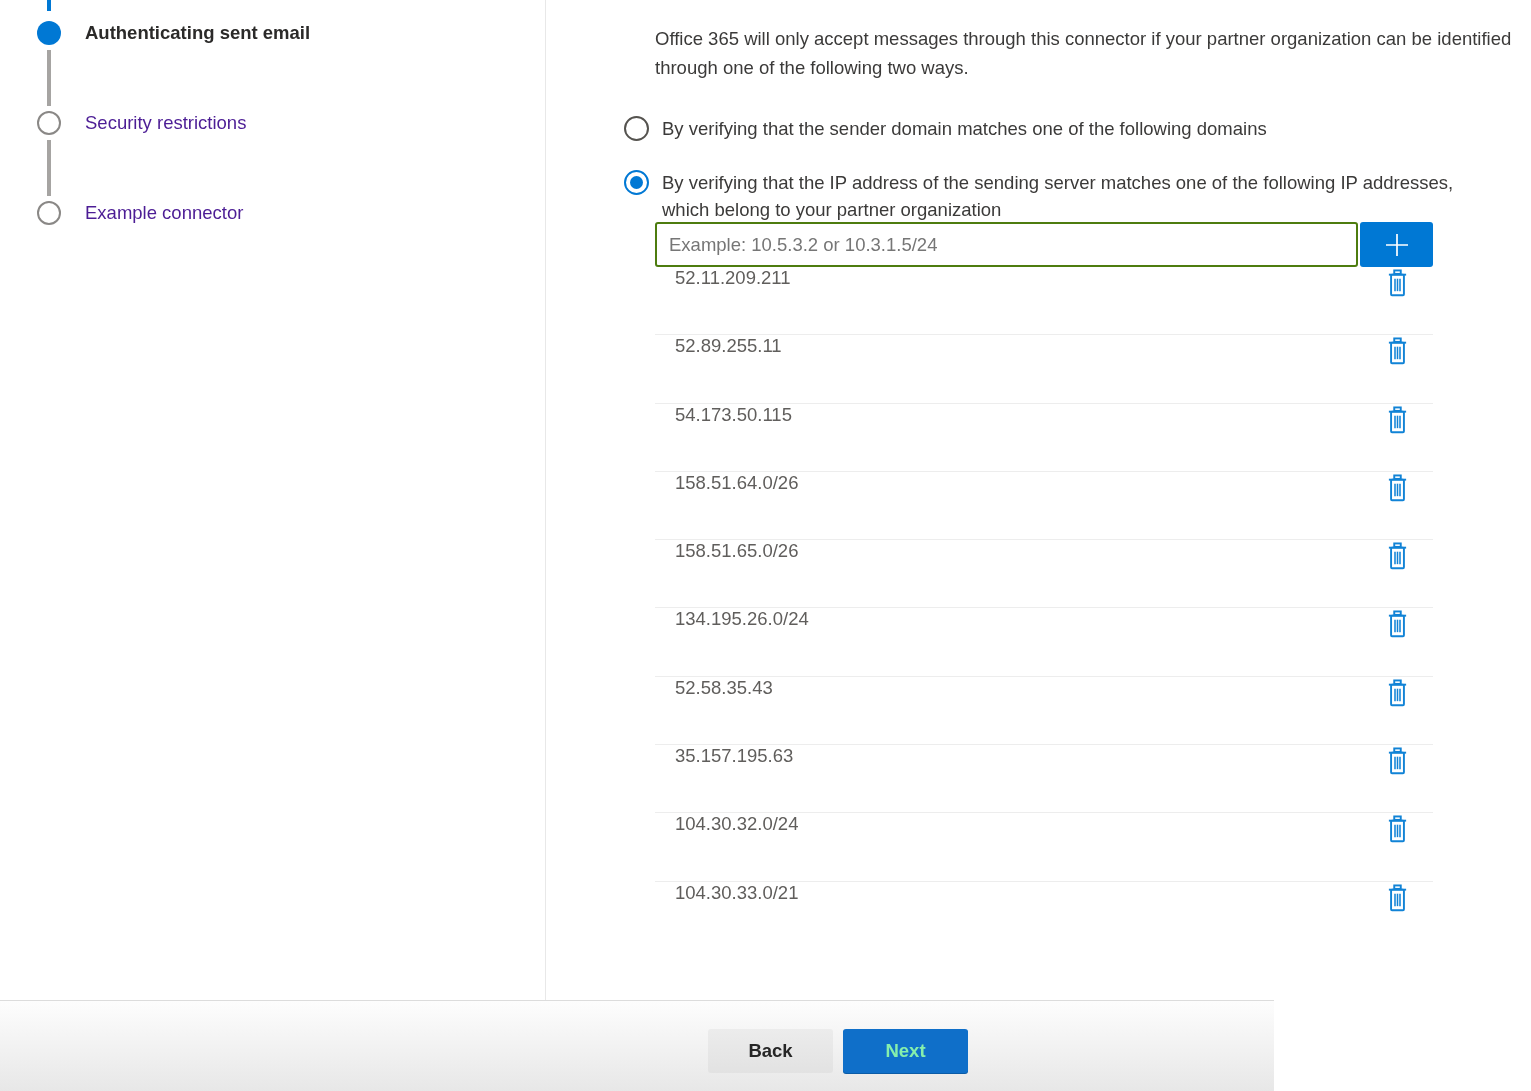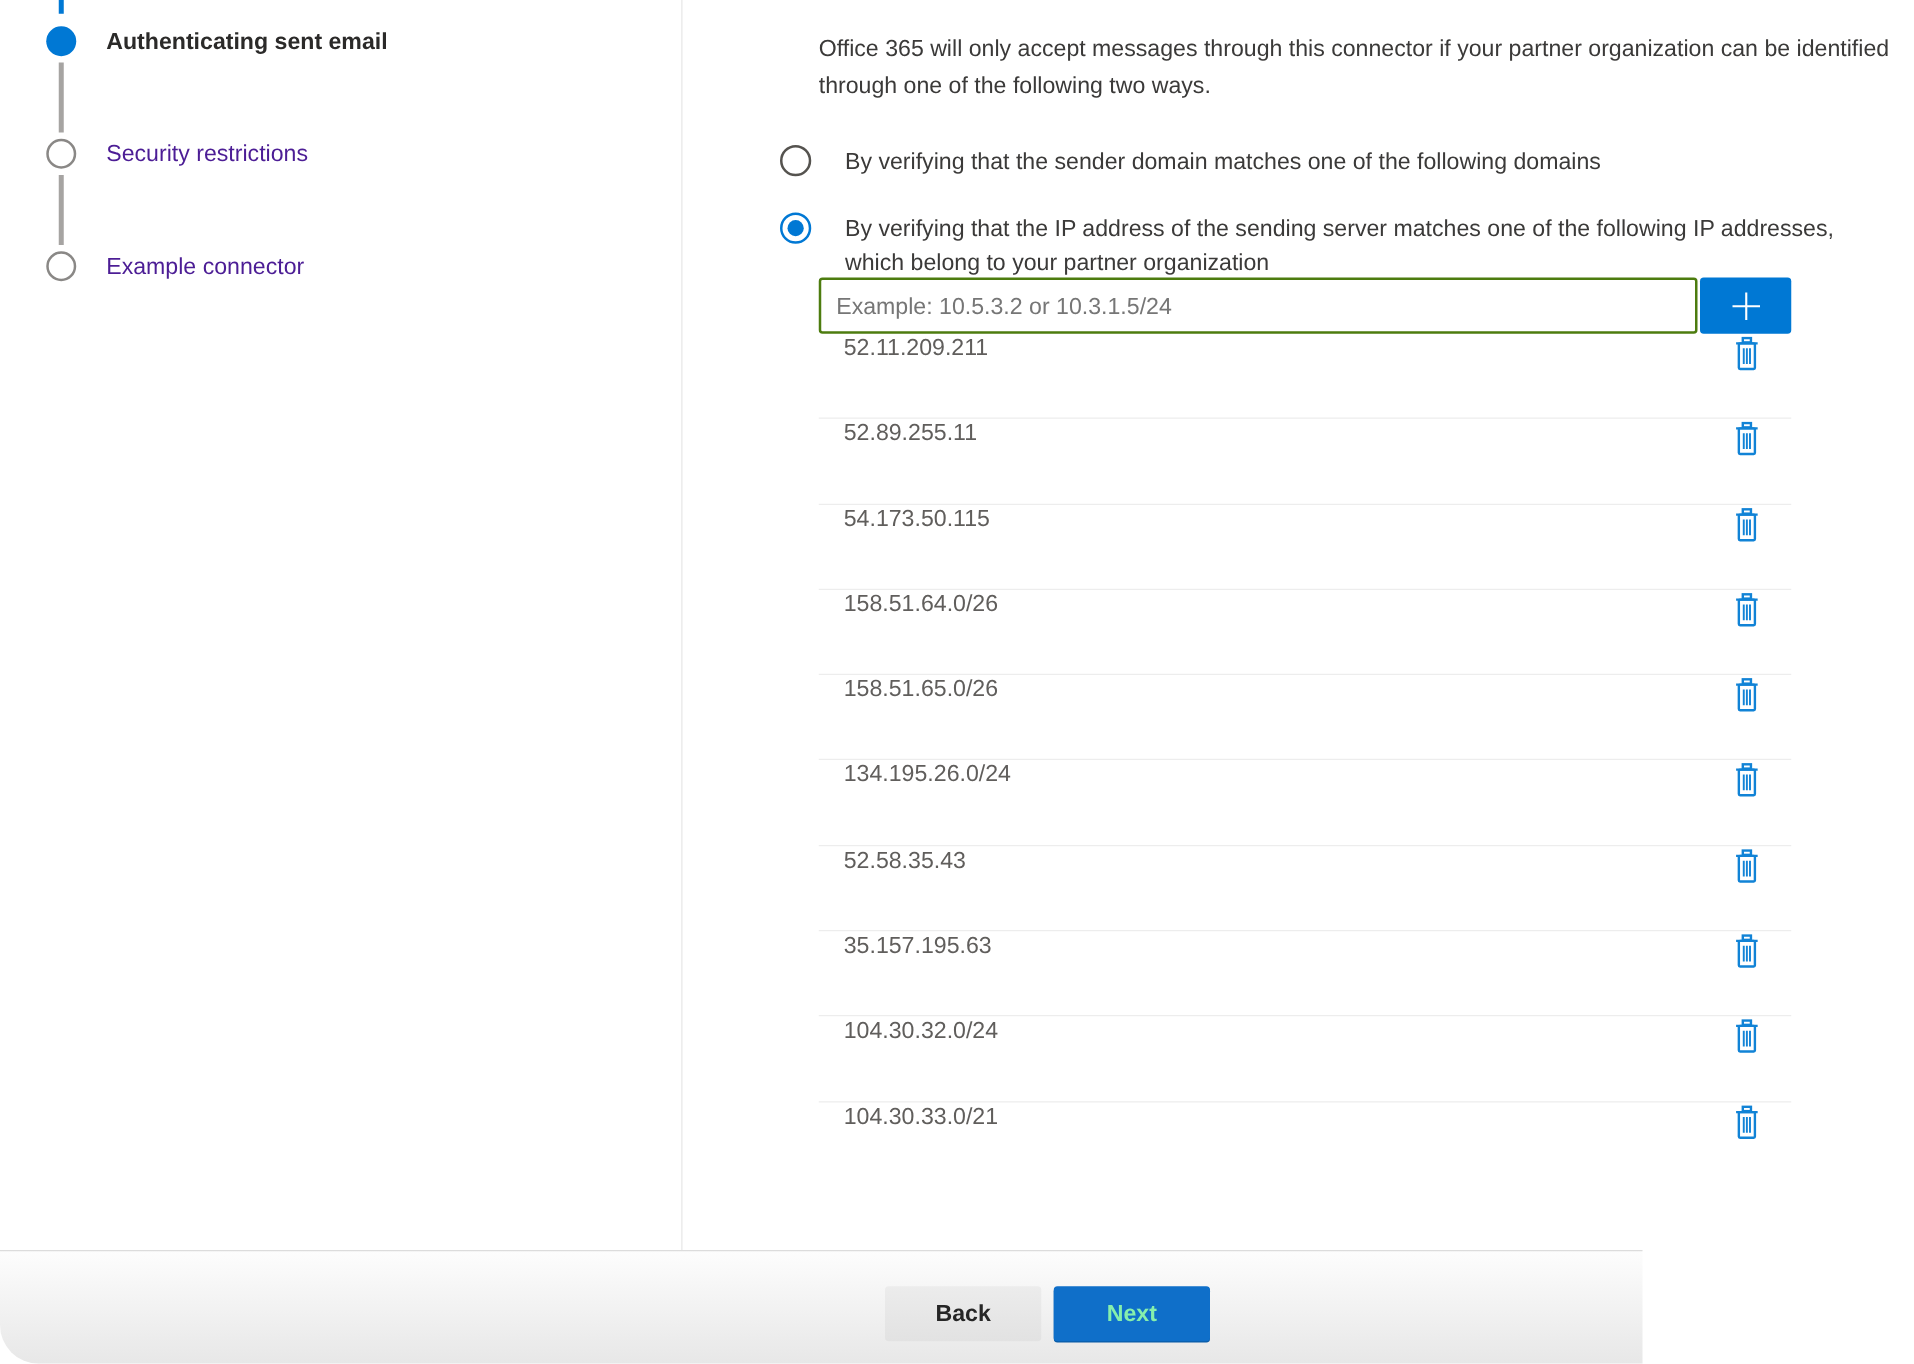--- a/index.html
+++ b/index.html
@@ -1,39 +1,39 @@
 <!DOCTYPE html>
 <html><head>
 <meta charset="utf-8">
 <style>
   * { margin:0; padding:0; }
   html,body { background:#fff; }
   .app {
     position:relative; width:1531px; height:1091px; overflow:hidden;
-    background:#fff; font-family:"Liberation Sans", sans-serif; color:#3b3a39;border-radius:31px;
+    background:#fff; font-family:"Liberation Sans", sans-serif; color:#3b3a39;
   }
   .content-area { position:absolute; left:0; top:0; width:1531px; height:1000px; overflow:hidden; }
 
   
   .rail { position:absolute; left:0; top:0; width:545px; height:1000px; border-right:1px solid #e8e8e8; background:#fff; }
   .rail-stub { position:absolute; left:47px; top:0; width:4px; height:11px; background:#0078d4; }
   .steps { position:absolute; left:37px; top:21px; }
   .step { display:flex; align-items:center; height:24px; cursor:pointer; }
   .step-circle { width:24px; height:24px; border-radius:50%; box-sizing:border-box; flex:none;
                  border:2.5px solid #8a8886; background:#fff; }
   .step.active .step-circle { border:none; background:#0078d4; }
   .step-label { margin-left:24px; font-size:18.5px; color:#4c1d95; white-space:nowrap; }
   .step.active .step-label { font-weight:bold; color:#2b2a29; }
   .connector { width:3.5px; height:56px; background:#a6a4a2; margin:5px 0 5px 10px; }
 
   
   .intro { position:absolute; left:655px; top:24px; width:885px; font-size:18.5px; line-height:29px; color:#3b3a39; }
 
   .options { position:absolute; left:624px; top:115px; width:860px; }
-  .option { display:flex; margin-bottom:27px; cursor:pointer;gap:14px; }
+  .option { display:flex; margin-bottom:27px; cursor:pointer; }
   .radio { width:25px; height:25px; border-radius:50%; border:2px solid #55534f; box-sizing:border-box;
            background:#fff; flex:none; position:relative; margin-top:1px; }
   .option.selected .radio { border-color:#0078d4; }
   .option.selected .radio::after { content:""; position:absolute; inset:4px; border-radius:50%; background:#0078d4; }
   .option-label { margin-left:13px; font-size:18.5px; line-height:27px; color:#3b3a39; max-width:795px; }
 
   .ip-entry { position:absolute; left:655px; top:222px; width:778px; height:45px; }
   .ip-input { position:absolute; left:0; top:0; width:703px; height:45px; box-sizing:border-box;
               border:2px solid #4d7c0f; border-radius:3px; padding:0 12px;
               font-family:"Liberation Sans", sans-serif; font-size:18.5px; color:#323130; outline:none; }
@@ -43,21 +43,21 @@
 
   .ip-list { position:absolute; left:655px; top:267px; width:778px; }
   .ip-row { height:68.3px; display:flex; align-items:flex-start; justify-content:space-between;
             padding:0 22px 0 20px; box-sizing:border-box; border-bottom:1px solid #ededed; }
   .ip-row:last-child { border-bottom:none; }
   .ip-text { font-size:18.5px; color:#605e5c; }
   .trash-btn { background:none; border:none; cursor:pointer; padding:2px; line-height:0; }
 
   
   .footer { position:absolute; left:0; top:1000px; width:1274px; height:91px;
-            border-top:1px solid #dcdcdc; background:linear-gradient(180deg,#fdfdfd 0%,#e7e7e7 100%);padding-left:40px; }
+            border-top:1px solid #dcdcdc; background:linear-gradient(180deg,#fdfdfd 0%,#e7e7e7 100%); }
   .btn { position:absolute; top:28px; height:44px; border:none; border-radius:3px;
          font-family:"Liberation Sans", sans-serif; font-size:18.5px; font-weight:600; cursor:pointer; }
   .btn.back { left:708px; width:125px; background:linear-gradient(180deg,#ececec,#e2e2e2); color:#262626; }
   .btn.next { left:843px; width:125px; background:#0f6fc9; color:#86efac; box-shadow:0 1px 0 #0a5ba6; }
 </style>
 </head>
 <body>
 
 <div class="app">
   <div class="content-area">

